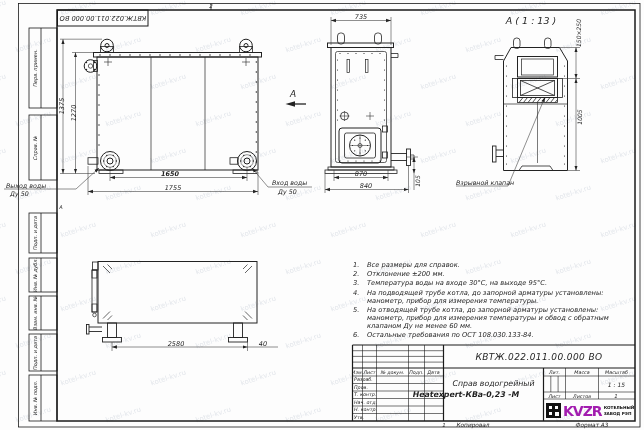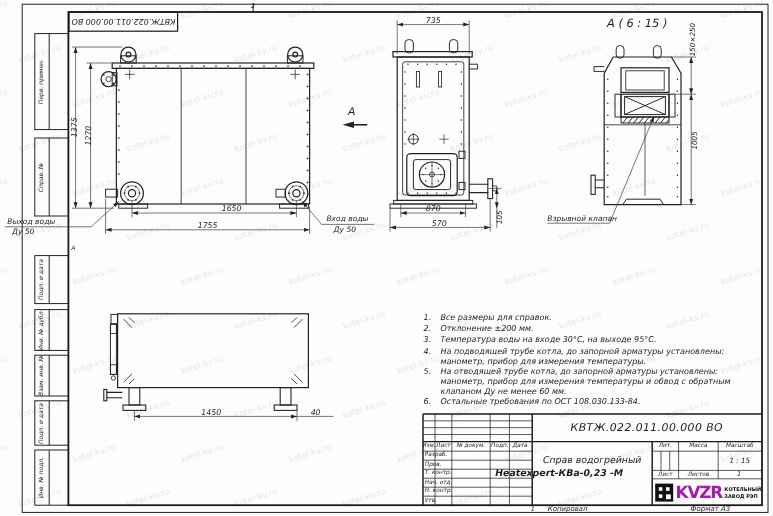--- a/index.html
+++ b/index.html
@@ -332,39 +332,39 @@
   <span class="r90 stamp" style="left:35px;top:68px;">Перв. примен.</span>
   <span class="r90 stamp" style="left:35px;top:147.5px;">Справ. №</span>
   <span class="r90 stamp" style="left:35px;top:233px;">Подп. и дата</span>
   <span class="r90 stamp" style="left:35px;top:275px;">Инв. № дубл.</span>
   <span class="r90 stamp" style="left:35px;top:313px;">Взам. инв. №</span>
   <span class="r90 stamp" style="left:35px;top:352.5px;">Подп. и дата</span>
   <span class="r90 stamp" style="left:35px;top:398px;">Инв. № подл.</span>
 
   <span class="r90 dim" style="left:61.5px;top:106px;">1375</span>
   <span class="r90 dim" style="left:74px;top:113px;">1270</span>
-  <span class="ctr dim" style="left:193px;top:174px;">1650</span>
+  <span class="ctr dim" style="left:170px;top:174px;font-weight:bold;">1650</span>
   <span class="ctr dim" style="left:173px;top:188px;">1755</span>
   <span class="t lbl" style="left:6px;top:181.5px;">Выход воды</span>
   <span class="t lbl" style="left:10px;top:190px;">Ду 50</span>
   <span class="t lbl" style="left:272px;top:179px;">Вход воды</span>
   <span class="t lbl" style="left:278px;top:188px;">Ду 50</span>
   <span class="ctr" style="left:293px;top:94px;font-size:9px;">А</span>
 
   <span class="ctr dim" style="left:361px;top:17px;">735</span>
   <span class="ctr dim" style="left:361px;top:174px;">870</span>
-  <span class="ctr dim" style="left:366px;top:186px;">570</span>
+  <span class="ctr dim" style="left:366px;top:186px;">840</span>
   <span class="r90 dim-s" style="left:417px;top:181px;">105</span>
 
-  <span class="ctr" style="left:531px;top:20px;font-size:9.5px;">А ( 6 : 15 )</span>
+  <span class="ctr" style="left:531px;top:20px;font-size:9.5px;">А ( 1 : 13 )</span>
   <span class="r90 dim-s" style="left:578px;top:33px;">150×250</span>
   <span class="r90 dim-s" style="left:579px;top:117px;">1005</span>
   <span class="t lbl" style="left:456px;top:178.5px;">Взрывной клапан</span>
 
-  <span class="ctr dim" style="left:176px;top:343.5px;">1450</span>
+  <span class="ctr dim" style="left:176px;top:343.5px;">2580</span>
   <span class="ctr dim" style="left:263px;top:343.5px;">40</span>
 
   <div class="notes">
     <div class="note-row">
         <span class="note-num">1.</span>
         <span class="note-text">Все размеры для справок.</span>
       </div>
     <div class="note-row">
         <span class="note-num">2.</span>
         <span class="note-text">Отклонение ±200 мм.</span>

